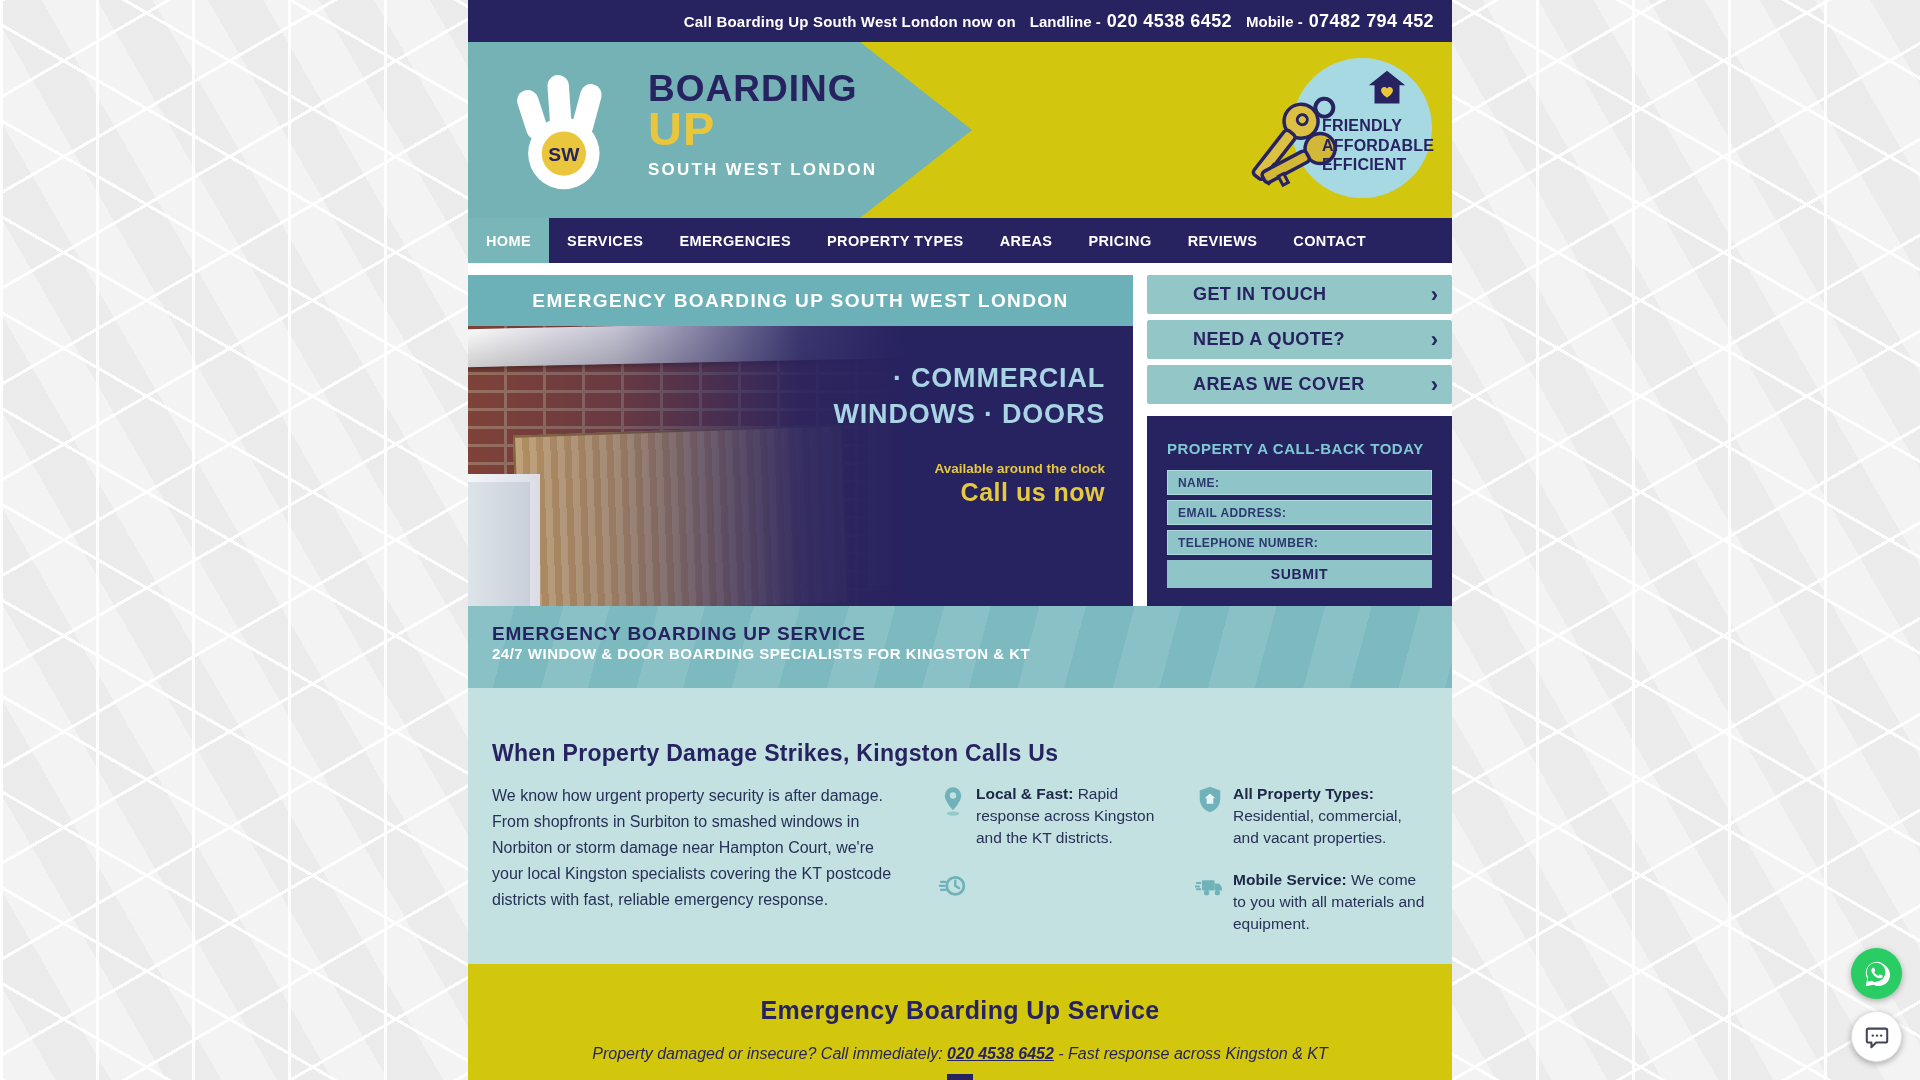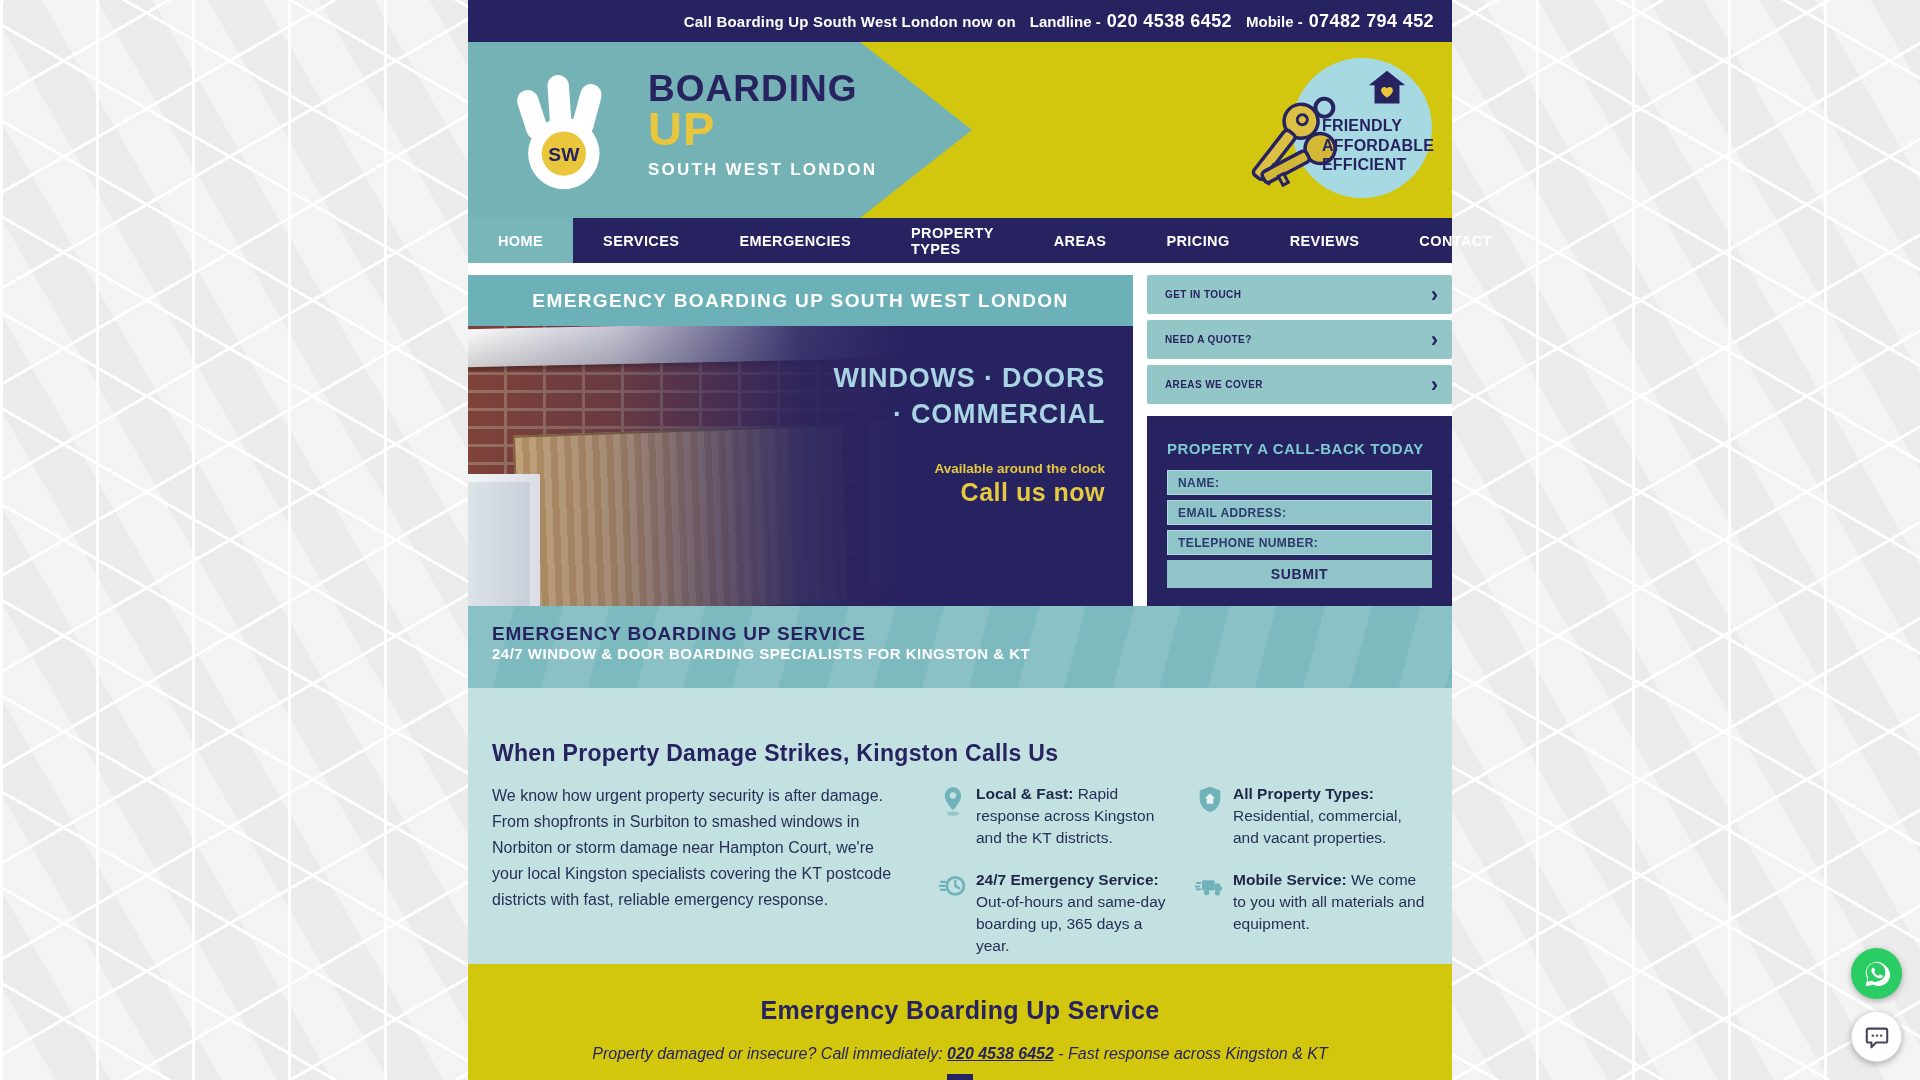--- a/index.html
+++ b/index.html
@@ -32,21 +32,21 @@
   .logo-line1{ font-size:37px; font-weight:800; color:#272260; letter-spacing:1px; line-height:1; }
   .logo-line2{ font-size:47px; font-weight:800; color:#e9c63c; letter-spacing:1px; line-height:.95; }
   .logo-line3{ font-size:17px; font-weight:700; color:#ffffff; letter-spacing:2.2px; margin-top:8px; }
   .badge{ position:absolute; right:20px; top:16px; width:140px; height:140px; background:#a7d9e2; border-radius:50%; }
   .badge-text{ position:absolute; left:30px; top:58px; color:#272260; font-size:16px; font-weight:700; line-height:1.22; letter-spacing:.2px; }
   .badge-house{ position:absolute; right:22px; top:8px; }
   .badge-keys{ position:absolute; left:-58px; top:22px; }
 
   
   .nav{ height:45px; background:#272260; display:flex; align-items:stretch; }
-  .nav-item{ display:flex; align-items:center; padding:0 30px; color:#fff; font-size:14.5px; font-weight:700; letter-spacing:.4px; cursor:pointer; }
+  .nav-item{ display:flex; align-items:center; padding:0 18px; color:#fff; font-size:14.5px; font-weight:700; letter-spacing:.4px; cursor:pointer; }
   .nav-item.active{ background:#79b6b9; }
 
   
   .hero{ display:flex; margin-top:12px; }
   .hero-left{ width:665px; }
   .hero-strip{ height:51px; background:#6db1b8; color:#fff; font-size:19px; font-weight:700; letter-spacing:1.4px; display:flex; align-items:center; justify-content:center; }
   .hero-image{ position:relative; height:280px; background:#7f4238; overflow:hidden;
     background-image:
       repeating-linear-gradient(0deg, rgba(0,0,0,0) 0 15px, #99705f 15px 18px),
       repeating-linear-gradient(90deg, rgba(0,0,0,0) 0 36px, #99705f 36px 39px);
@@ -59,21 +59,21 @@
   .hero-overlay{ position:absolute; inset:0; background:linear-gradient(90deg, rgba(39,34,96,0) 0%, rgba(39,34,96,.25) 22%, rgba(39,34,96,.9) 50%, #272260 66%); }
   .hero-copy{ position:absolute; right:28px; top:34px; width:300px; text-align:right; z-index:2; }
   .tagline{ color:#a9d4e3; font-size:27px; font-weight:700; letter-spacing:.8px; line-height:1.35; }
   .hero-desc{ margin-top:24px; margin-left:auto; width:272px; color:#f2f2f6; font-size:16px; line-height:1.45; }
   .hero-avail{ margin-top:28px; color:#e5c93f; font-size:13.5px; font-weight:600; }
   .hero-cta{ margin-top:2px; color:#e5c93f; font-size:25px; font-weight:800; letter-spacing:.5px; }
 
   
   .sidebar{ width:305px; margin-left:14px; }
   .side-btn{ height:39px; background:#92c6c7; border-radius:2px; margin-bottom:6px; display:flex; align-items:center; justify-content:space-between; padding:0 14px 0 18px; cursor:pointer; }
-  .side-btn-label{ color:#272260; font-size:10px; font-weight:800; letter-spacing:.4px; }
+  .side-btn-label{ color:#272260; font-size:18px; font-weight:800; letter-spacing:.4px;margin-left:28px; }
   .side-btn-chevron{ color:#272260; font-size:22px; font-weight:700; line-height:1; }
   .form-panel{ margin-top:12px; height:190px; background:#272260; padding:24px 20px 0 20px; }
   .form-heading{ color:#7fcad2; font-size:15px; font-weight:800; letter-spacing:.5px; margin-bottom:13px; }
   .form-input{ display:block; width:100%; height:25px; background:#8fc5c8; border:1px solid #aedadd; margin-bottom:5px; padding:0 10px; font-family:"Liberation Sans",sans-serif; font-size:12px; font-weight:700; color:#4c1d95; letter-spacing:.4px; }
   .form-input::placeholder{ color:#27316a; opacity:.95; }
   .submit-btn{ display:block; width:100%; height:28px; margin-top:5px; background:#8fc5c8; border:none; color:#272260; font-family:"Liberation Sans",sans-serif; font-size:14px; font-weight:800; letter-spacing:.6px; cursor:pointer; }
 
   
   .banner{ height:82px; background:#7cbac0; background-image:repeating-linear-gradient(105deg, rgba(255,255,255,.10) 0 45px, rgba(255,255,255,0) 45px 92px); padding:17px 0 0 24px; }
   .banner-title{ color:#272260; font-size:19px; font-weight:800; letter-spacing:.8px; }
@@ -178,22 +178,22 @@
     <div class="hero-left">
       <div class="hero-strip">EMERGENCY BOARDING UP SOUTH WEST LONDON</div>
       <div class="hero-image">
         <div class="fascia"></div>
         <div class="board board-1"></div>
         <div class="board board-2"></div>
         <div class="window-frame"></div>
         <div class="hero-overlay"></div>
         <div class="hero-copy">
           <div class="tagline">
+            <div>· COMMERCIAL</div>
             <div>WINDOWS · DOORS</div>
-            <div>· COMMERCIAL</div>
           </div>
           <div class="hero-avail">Available around the clock</div>
           <div class="hero-cta">Call us now</div>
         </div>
       </div>
     </div>
 
     <div class="sidebar">
       <div class="side-btn">
         <span class="side-btn-label">GET IN TOUCH</span>
@@ -248,23 +248,20 @@
             <b>All Property Types:</b><span> Residential, commercial, and vacant properties.</span>
           </div>
         </div>
 
         <div class="feature">
           <svg class="feature-icon" width="30" height="34" viewBox="0 0 24 28">
             <circle cx="14" cy="13" r="7.5" fill="none" stroke="#6fb2b9" stroke-width="2.4"></circle>
             <path d="M14 8.5V13l3.4 2" fill="none" stroke="#6fb2b9" stroke-width="2" stroke-linecap="round"></path>
             <path d="M1.5 9.5h4M.5 13h4M1.5 16.5h4" stroke="#6fb2b9" stroke-width="2" stroke-linecap="round"></path>
           </svg>
-          <div class="feature-text">
-            <b>24/7 Emergency Service:</b><span> Out-of-hours and same-day boarding up, 365 days a year.</span>
-          </div>
         </div>
 
         <div class="feature">
           <svg class="feature-icon" width="30" height="34" viewBox="0 0 24 28">
             <rect x="5" y="8" width="11" height="9" rx="1" fill="#6fb2b9"></rect>
             <path d="M16 11h4l2.5 3.5V17H16z" fill="#6fb2b9"></path>
             <circle cx="9" cy="19" r="2.3" fill="#6fb2b9"></circle>
             <circle cx="18.5" cy="19" r="2.3" fill="#6fb2b9"></circle>
             <path d="M.5 10.5h3M-.5 13.5h3M.5 16h3" stroke="#6fb2b9" stroke-width="1.8" stroke-linecap="round"></path>
           </svg>

